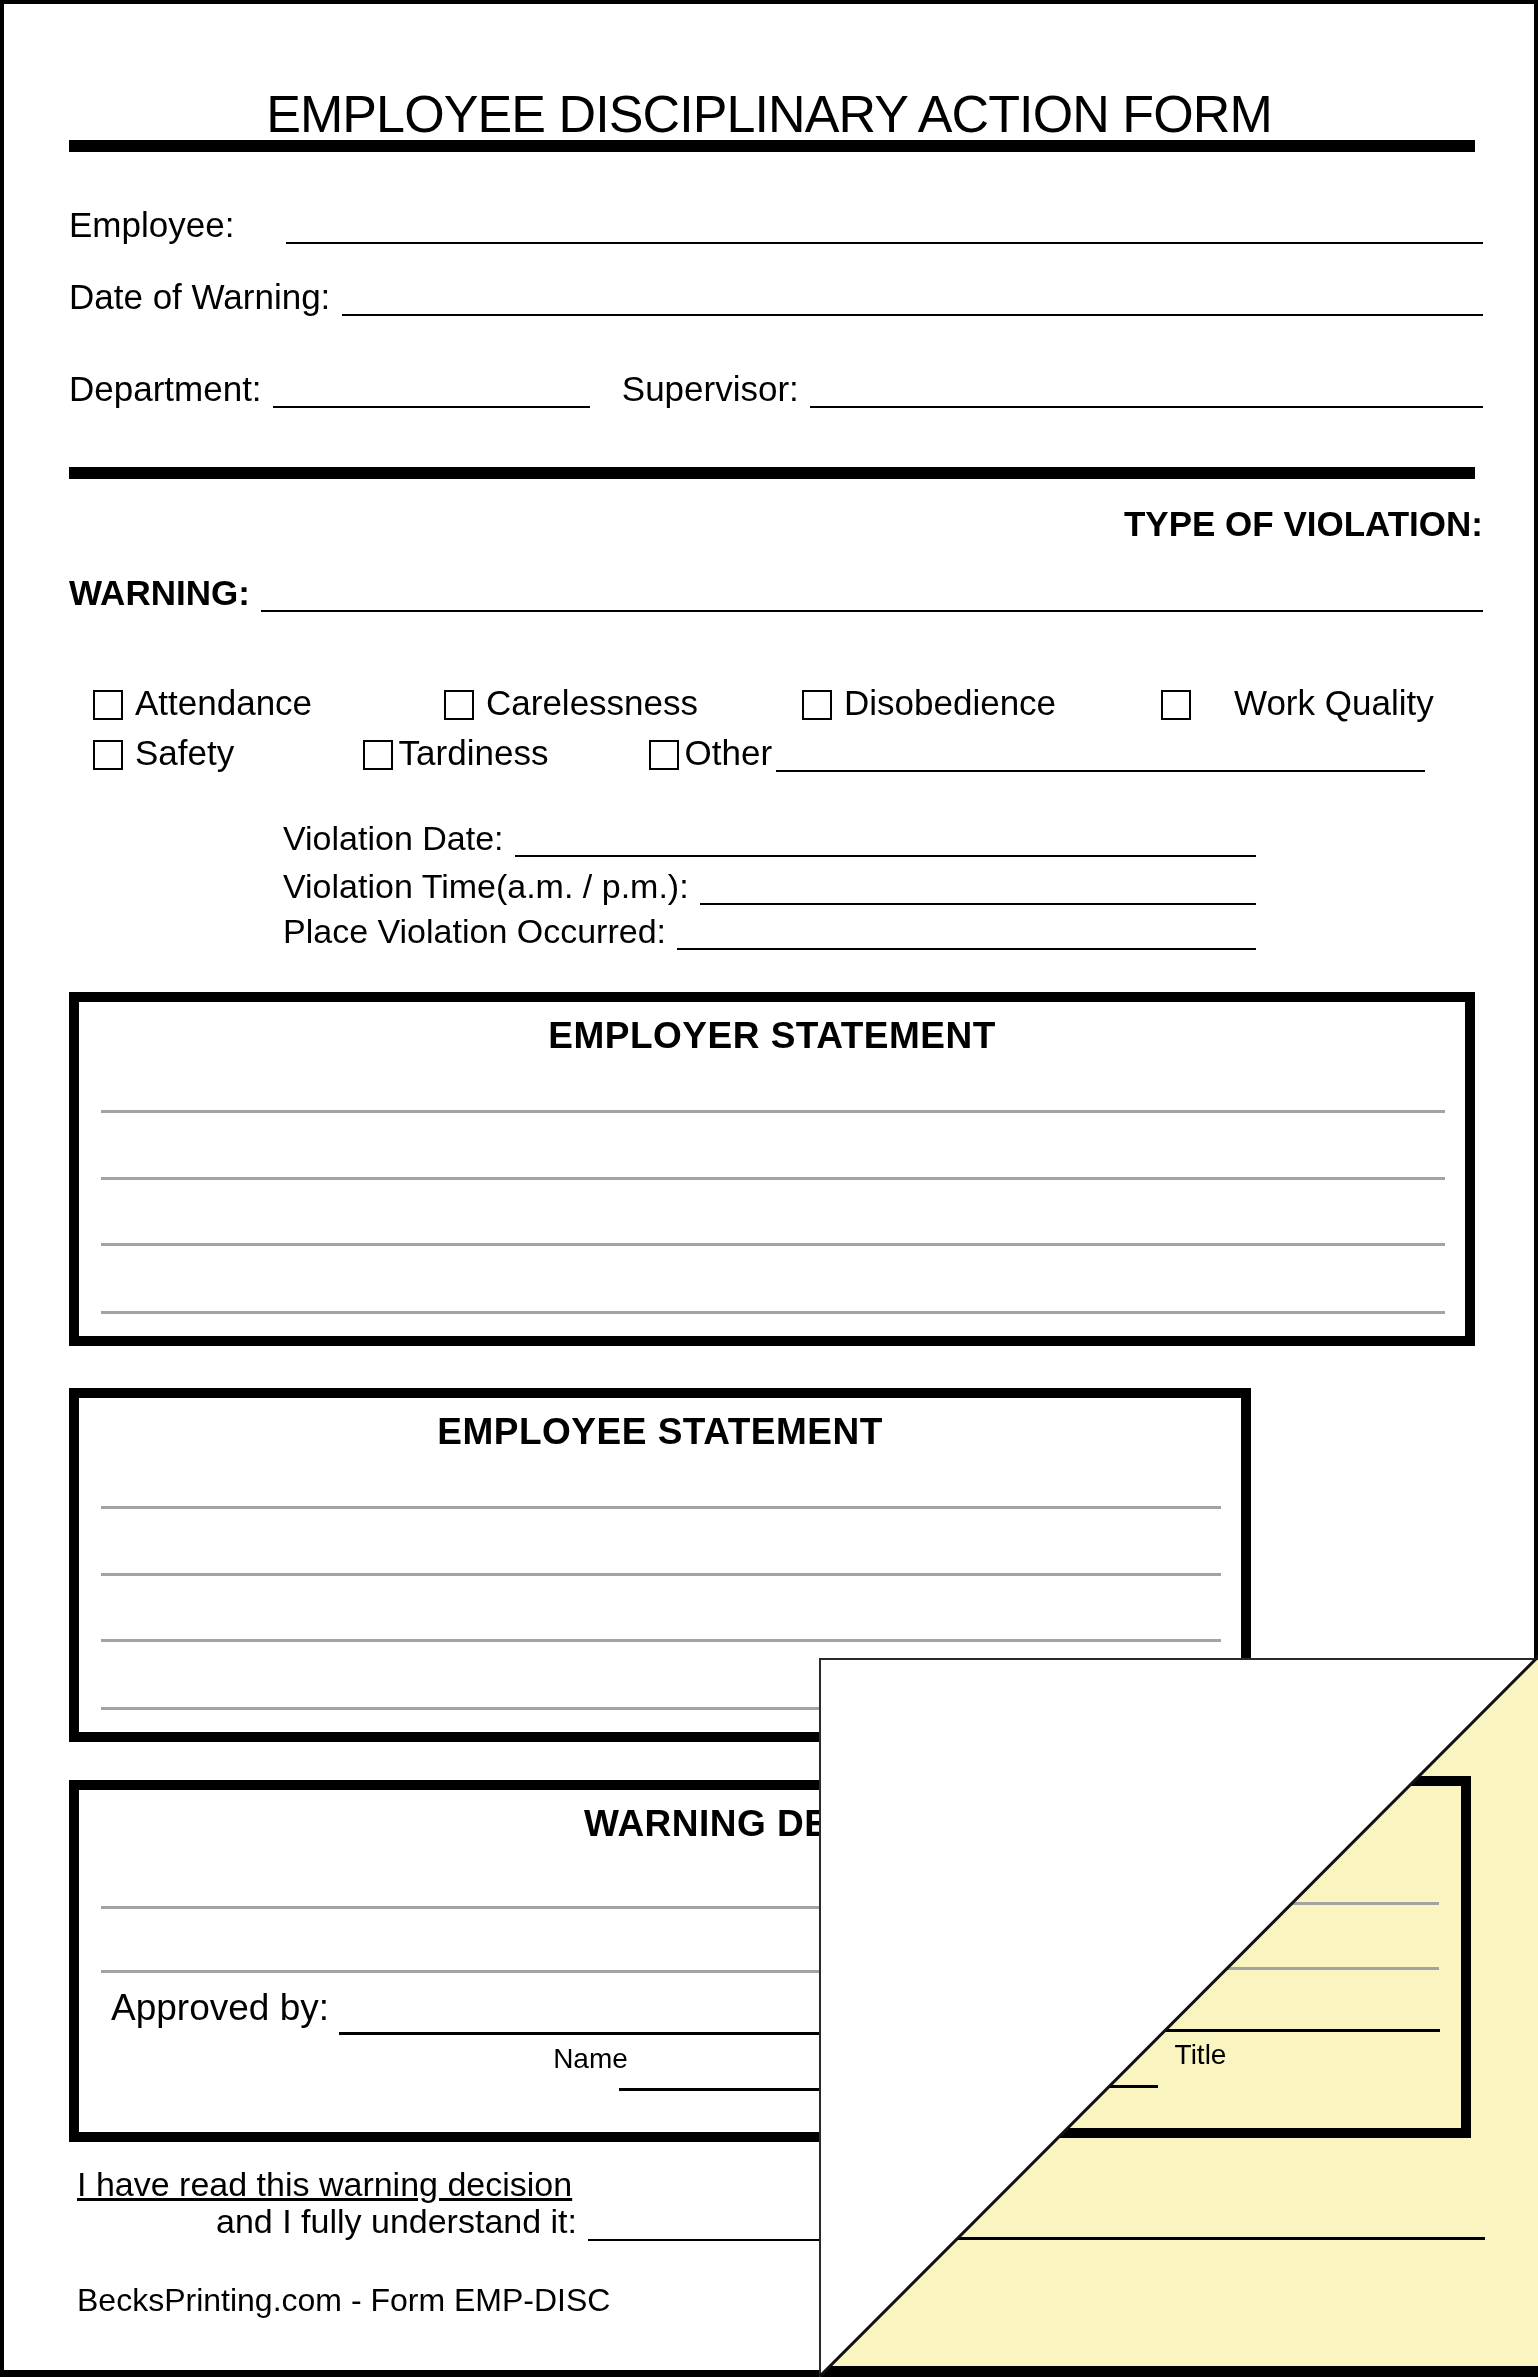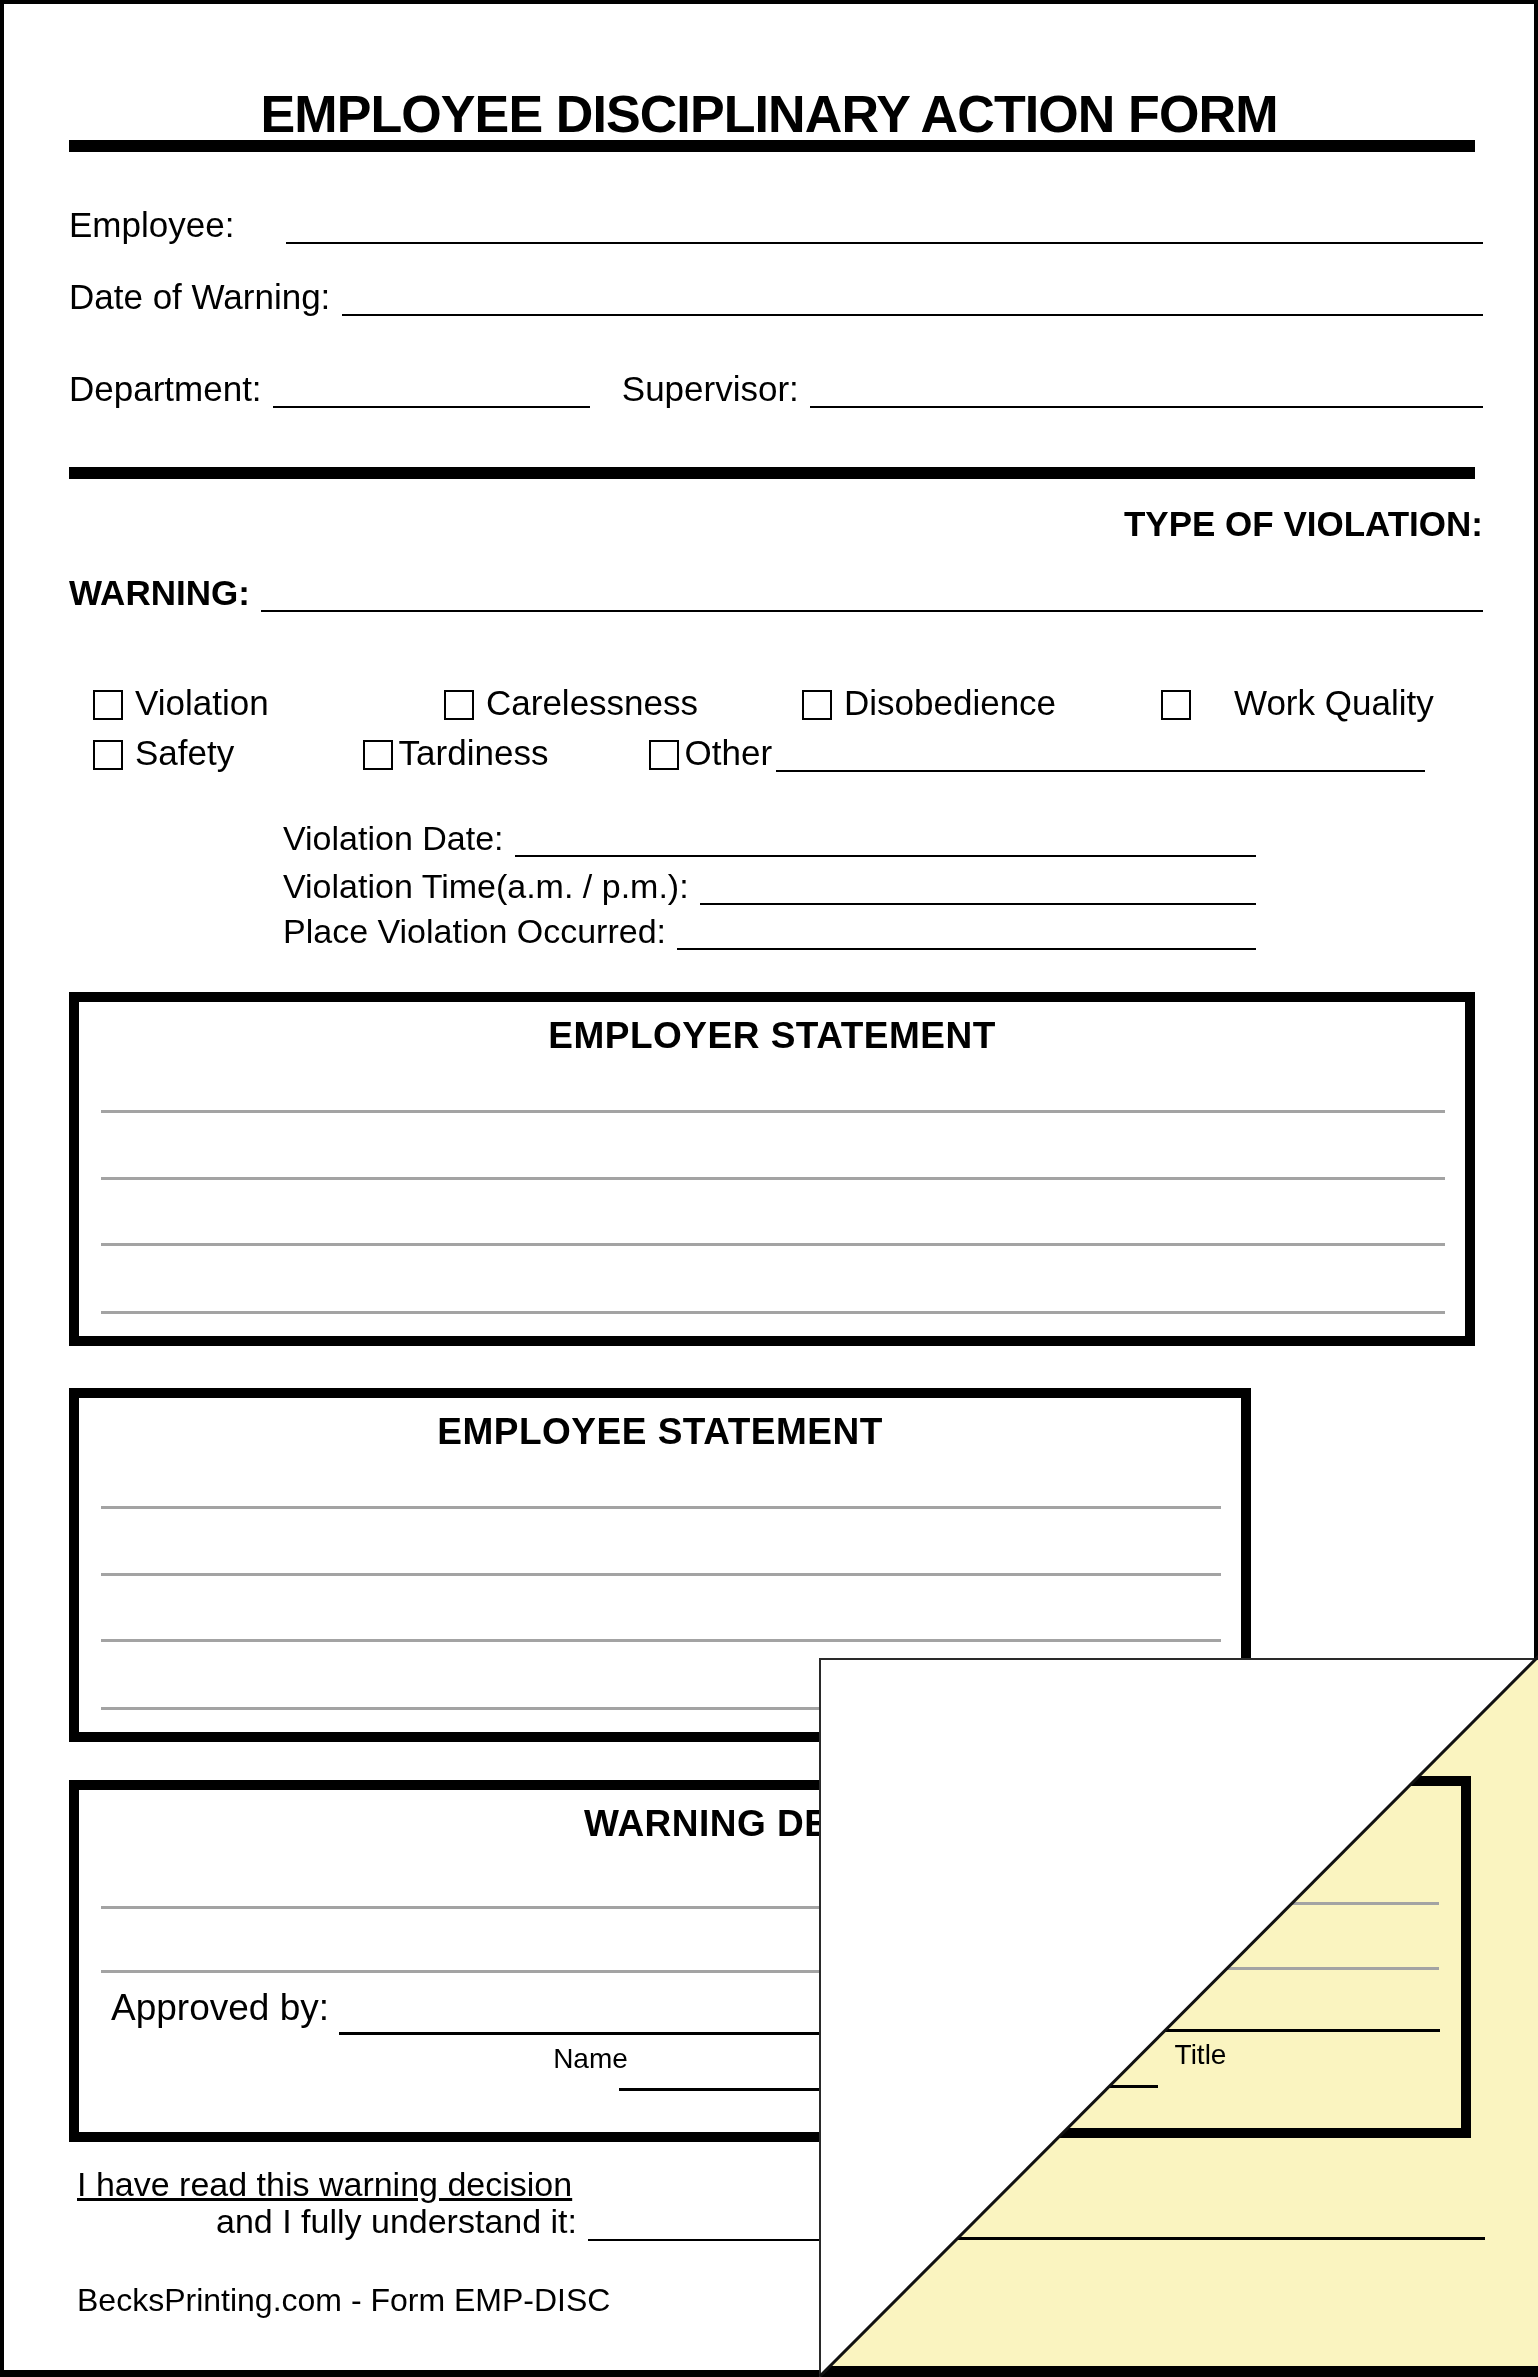--- a/index.html
+++ b/index.html
@@ -32,21 +32,21 @@
   .sheet-edge-left{position:absolute;left:0;top:0;bottom:0;width:1.9px;background:#2a2a2a;}
   .fold-line{position:absolute;left:0;top:717px;width:1020px;height:2.8px;background:#111;transform-origin:0 0;transform:rotate(-45.05deg);}
   .ybar{background:#000;}
   .ygray{background:#a3a3a3;}
 </style>
 </head>
 <body>
 
 <div class="page">
 
-  <div class="abs" style="left:0;right:0;top:80px;text-align:center;font-weight:bold;font-size:52px;letter-spacing:-0.9px;">EMPLOYEE DISCIPLINARY ACTION FORM</div>
+  <div class="abs" style="left:0;right:0;top:80px;text-align:center;font-weight:normal;font-size:52px;letter-spacing:-0.9px;">EMPLOYEE DISCIPLINARY ACTION FORM</div>
   <div class="rule" style="left:65px;width:1406px;top:136px;"></div>
 
   <div class="row" style="left:65px;right:51px;top:197px;gap:40px;">
     <span class="lbl">Employee:</span>
     <span class="wline"></span>
   </div>
 
   <div class="row" style="left:65px;right:51px;top:269px;">
     <span class="lbl">Date of Warning:</span>
     <span class="wline"></span>
@@ -67,21 +67,21 @@
   </div>
 
   <div class="row" style="left:65px;right:51px;top:565px;">
     <span class="lbl b">WARNING:</span>
     <span class="wline"></span>
   </div>
 
   <div class="abs" style="left:89px;top:677px;height:41px;right:51px;">
     <div class="cbitem" style="left:0;">
       <span class="cbox"></span>
-      <span class="cblbl">Violation</span>
+      <span class="cblbl">Attendance</span>
     </div>
     <div class="cbitem" style="left:351px;">
       <span class="cbox"></span>
       <span class="cblbl">Carelessness</span>
     </div>
     <div class="cbitem" style="left:709px;">
       <span class="cbox"></span>
       <span class="cblbl">Disobedience</span>
     </div>
     <div class="cbitem" style="left:1068px;gap:31px;">

